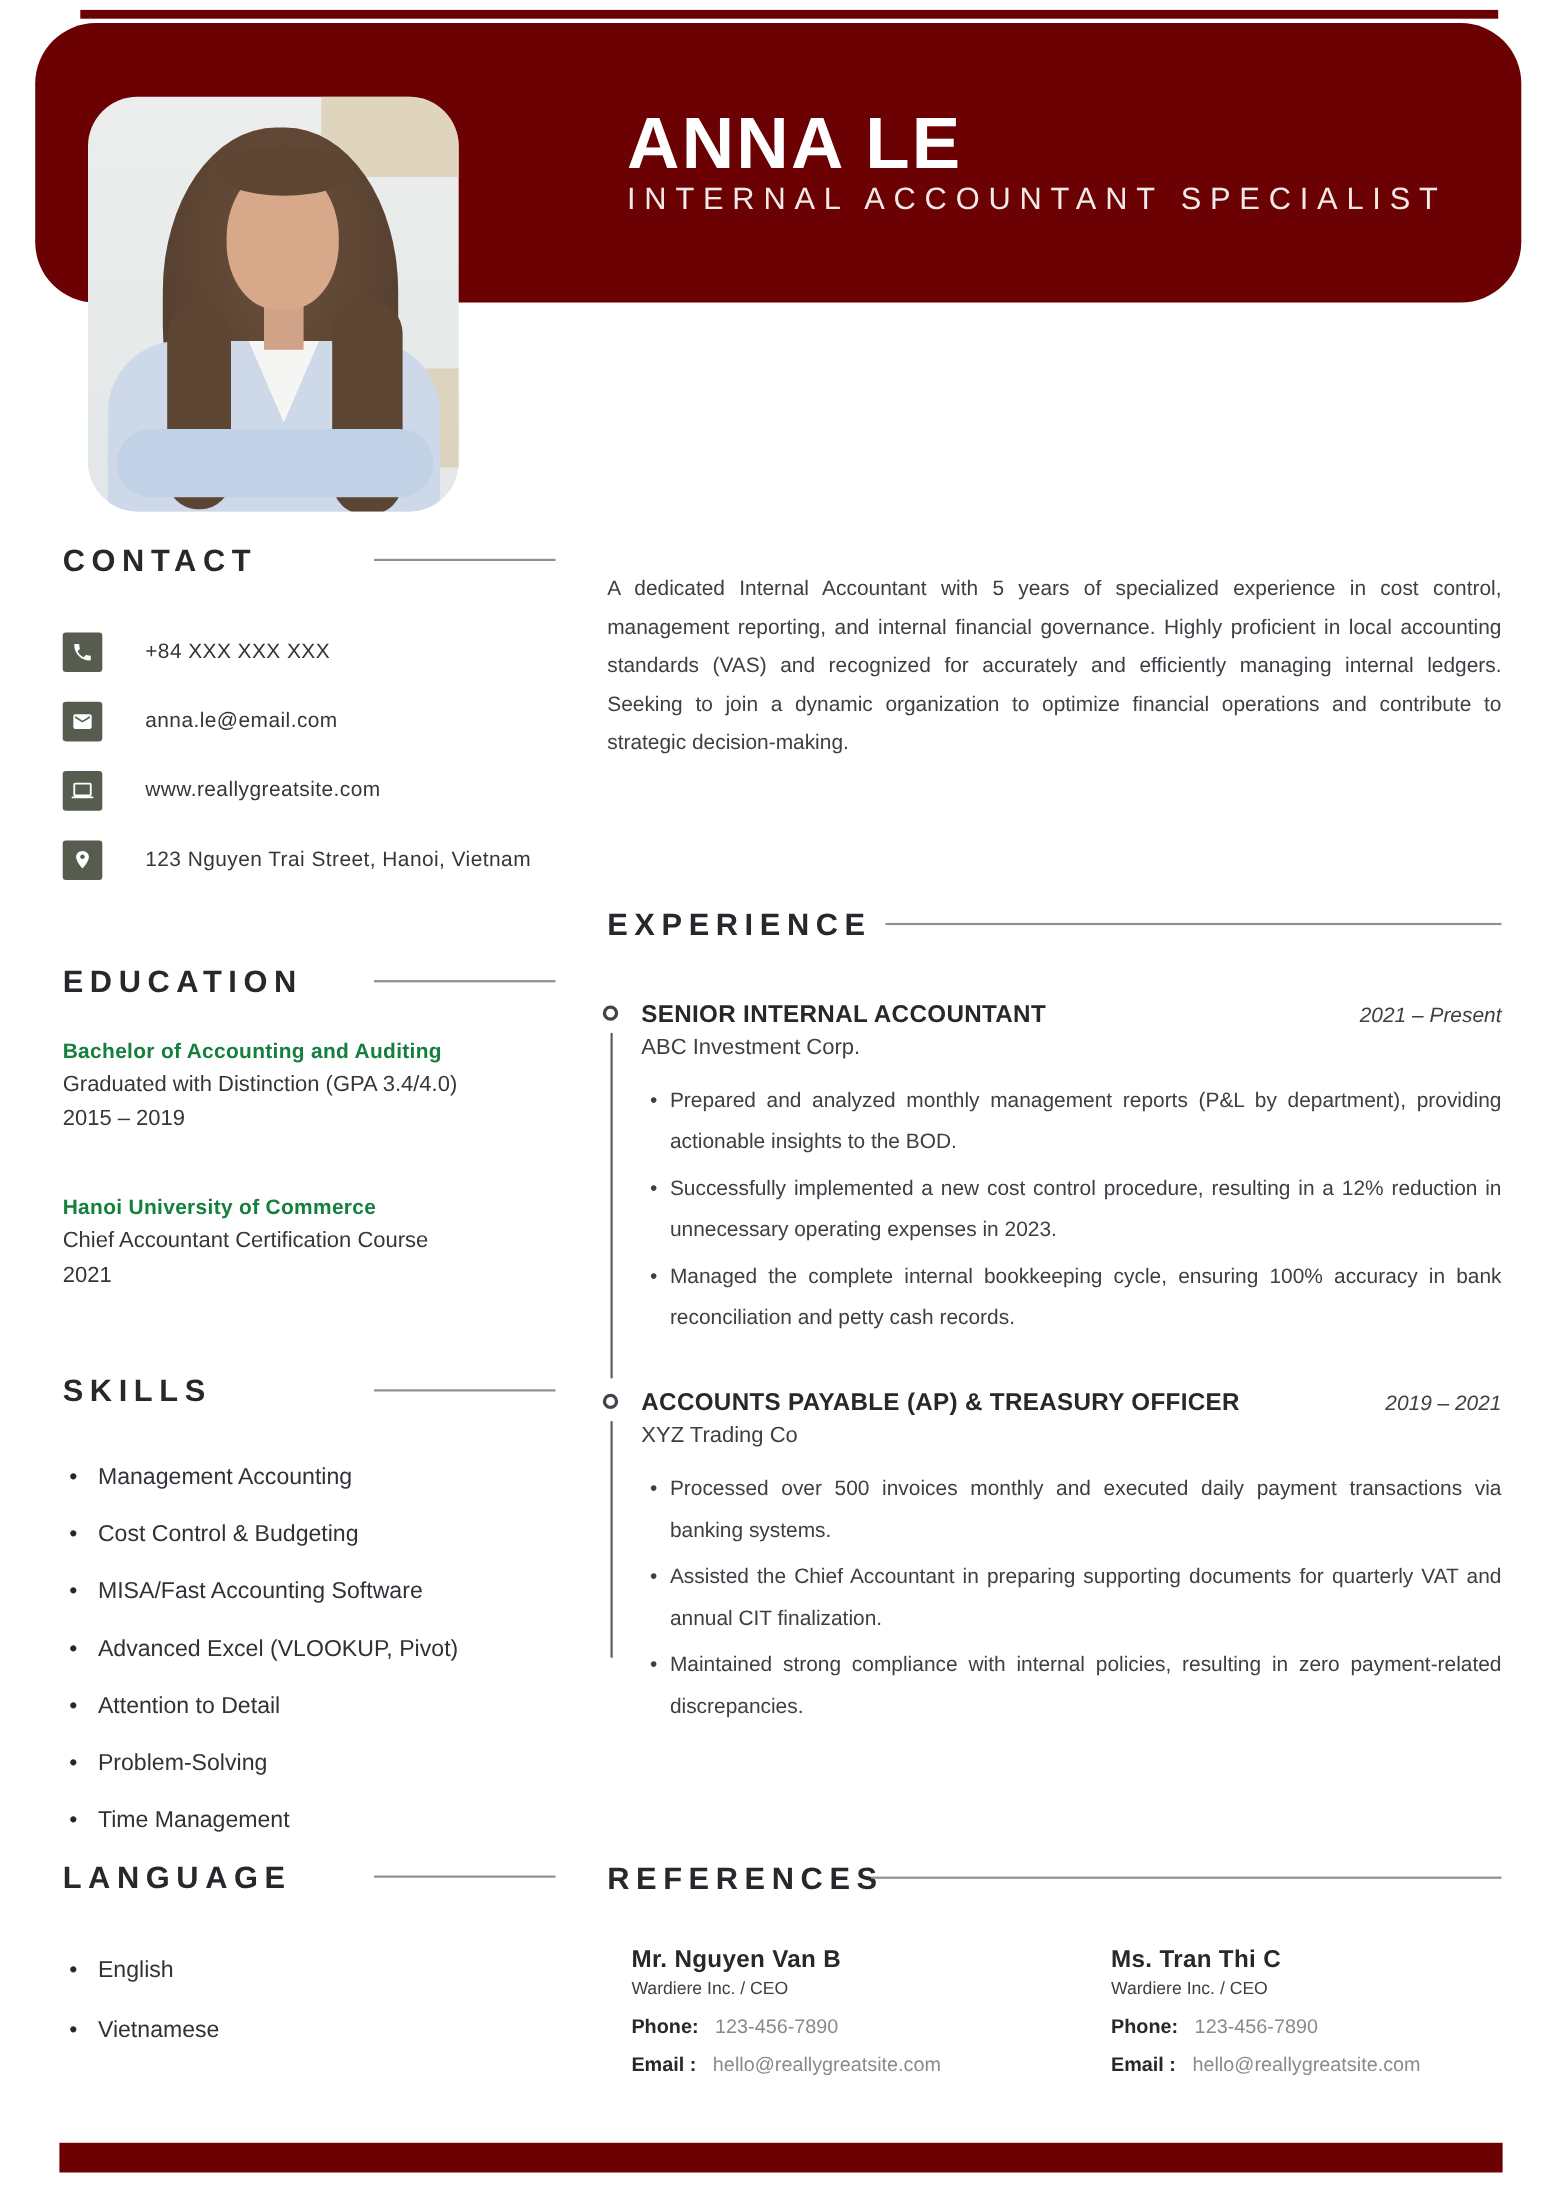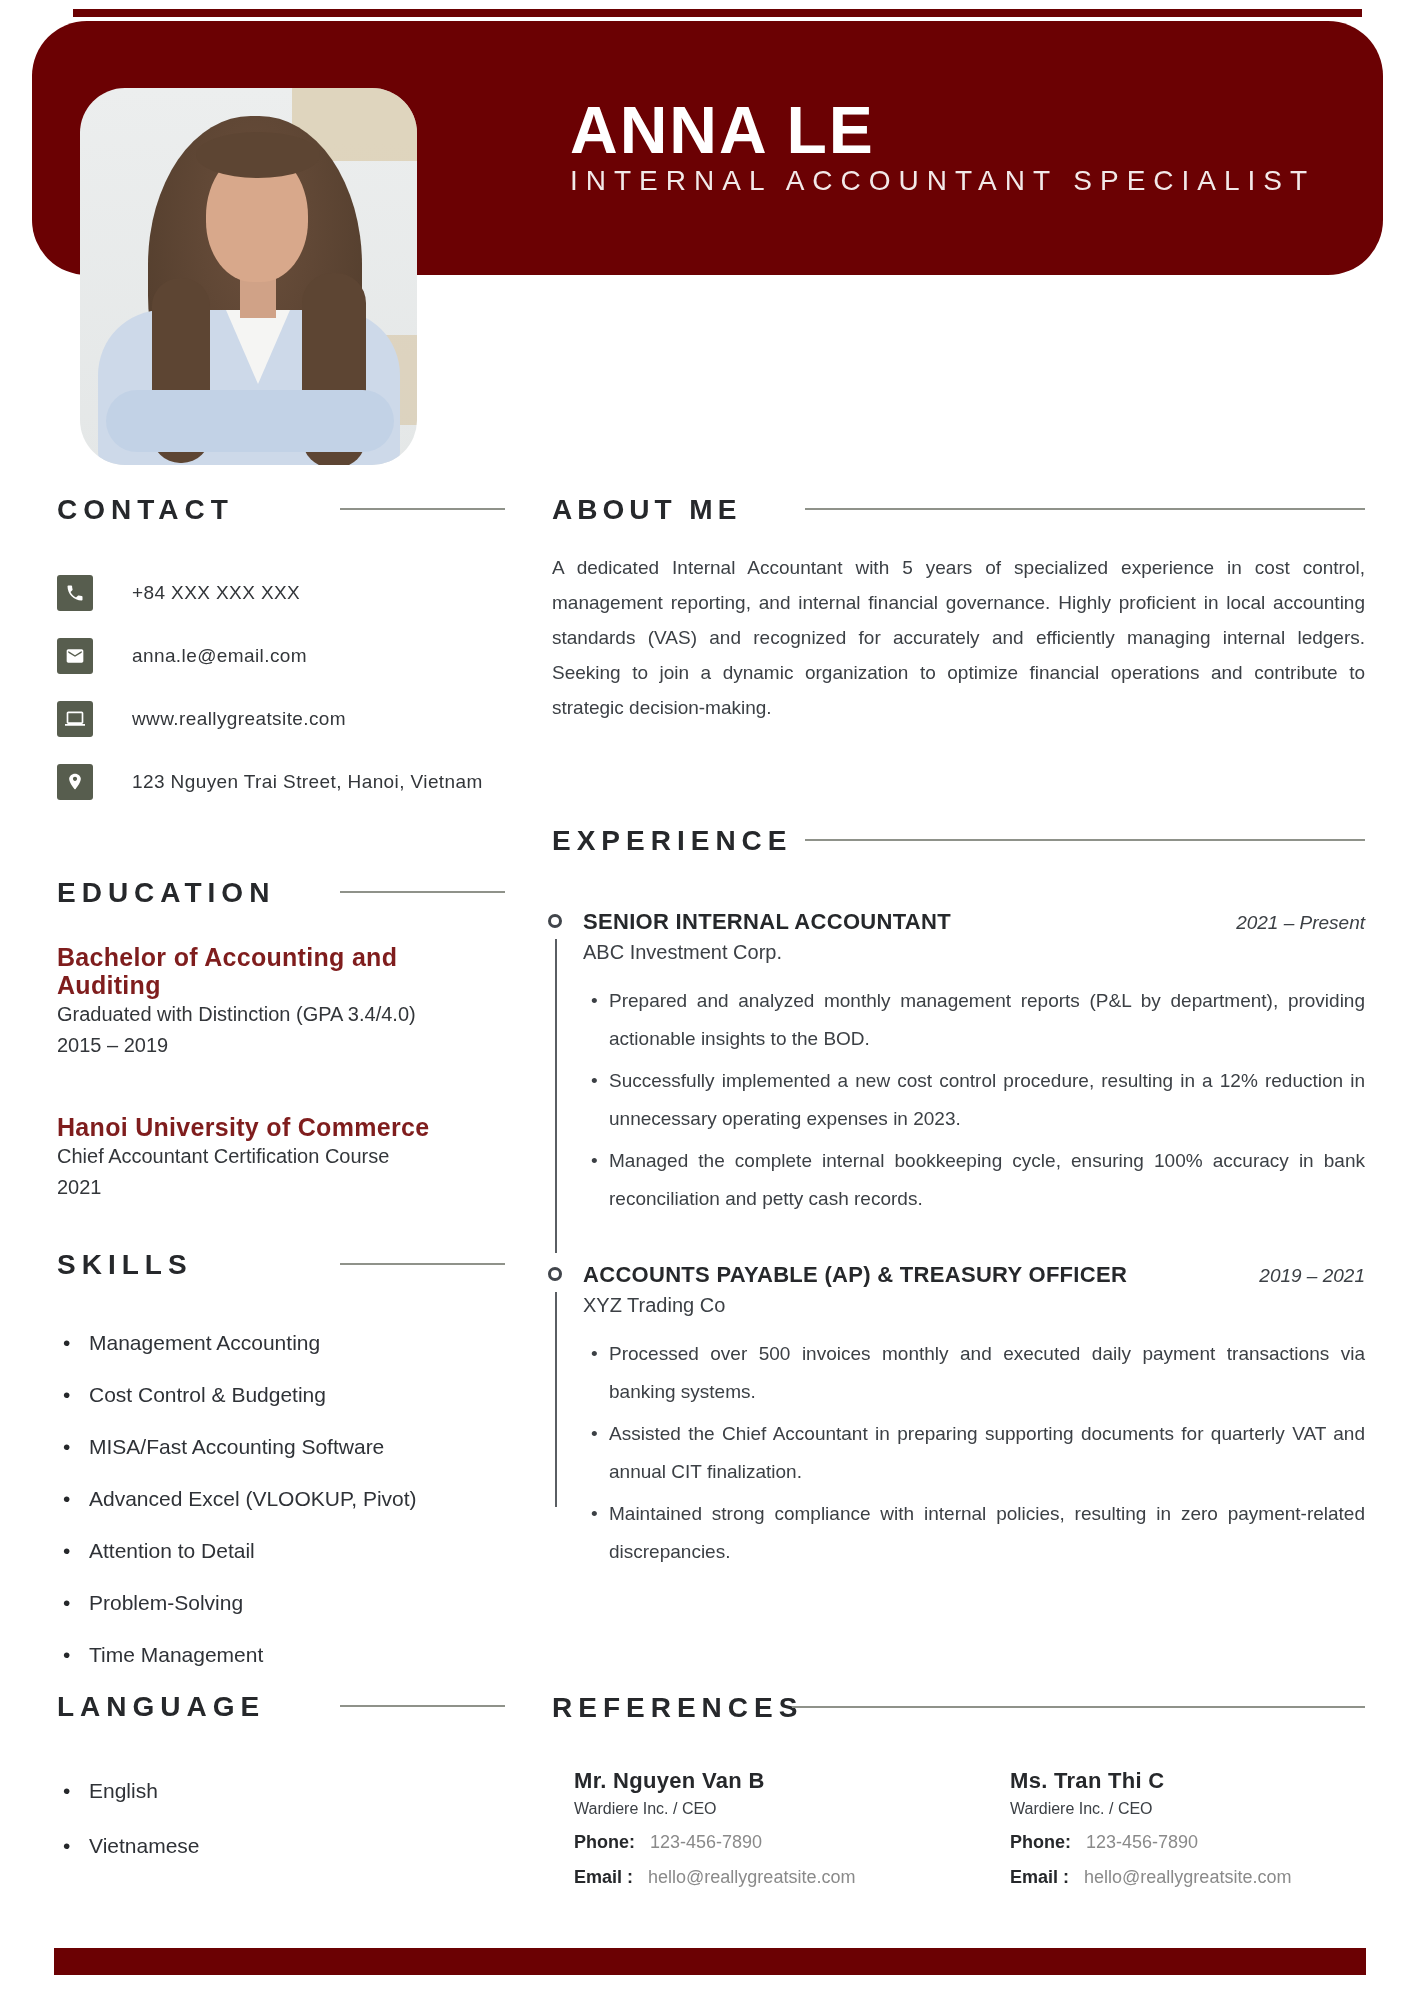--- a/index.html
+++ b/index.html
@@ -58,21 +58,21 @@
   .left-col { left:57px; width:448px; }
   .contact-items { margin-top:49px; }
   .c-row { display:flex; align-items:center; margin-bottom:27px; }
   .c-icon { width:36px; height:36px; background:#575D4E; border-radius:3px;
             display:flex; align-items:center; justify-content:center; flex:0 0 36px; }
   .c-icon svg { width:20px; height:20px; fill:#ffffff; }
   .c-label { margin-left:39px; font-size:19px; color:#33363A; letter-spacing:.4px; }
 
   .edu-entry1 { margin-top:34px; }
   .edu-entry2 { margin-top:52px; }
-  .edu-title { font-size:25px; font-weight:700; color:#7f1d1d; line-height:28px; letter-spacing:.3px; }
+  .edu-title { font-size:19px; font-weight:700; color:#15803d; line-height:28px; letter-spacing:.3px; }
   .edu-line  { font-size:20px; color:#33363A; line-height:31px; }
 
   .dot-list { list-style:none; }
   .dot-list li { position:relative; padding-left:32px; color:#2F3237; }
   .dot-list li::before { content:"•"; position:absolute; left:6px; color:#26282B; }
   .skills-list { margin-top:36px; }
   .skills-list li { font-size:21px; line-height:52px; }
   .lang-list { margin-top:40px; }
   .lang-list li { font-size:21px; line-height:55px; }
 
@@ -211,24 +211,20 @@
       <span>LANGUAGE</span>
       <span class="hline"></span>
     </div>
     <ul class="dot-list lang-list">
       <li>English</li>
       <li>Vietnamese</li>
     </ul>
   </div>
 
   <div class="sec right-col" style="top:494px;">
-    <div class="shead" style="letter-spacing:5px;">
-      <span>ABOUT ME</span>
-      <span class="hline"></span>
-    </div>
     <p class="about-text">A dedicated Internal Accountant with 5 years of specialized experience in cost control, management reporting, and internal financial governance. Highly proficient in local accounting standards (VAS) and recognized for accurately and efficiently managing internal ledgers. Seeking to join a dynamic organization to optimize financial operations and contribute to strategic decision-making.</p>
   </div>
 
   <div class="sec right-col" style="top:825px;">
     <div class="shead">
       <span>EXPERIENCE</span>
       <span class="hline"></span>
     </div>
     <div class="jobs">
 

